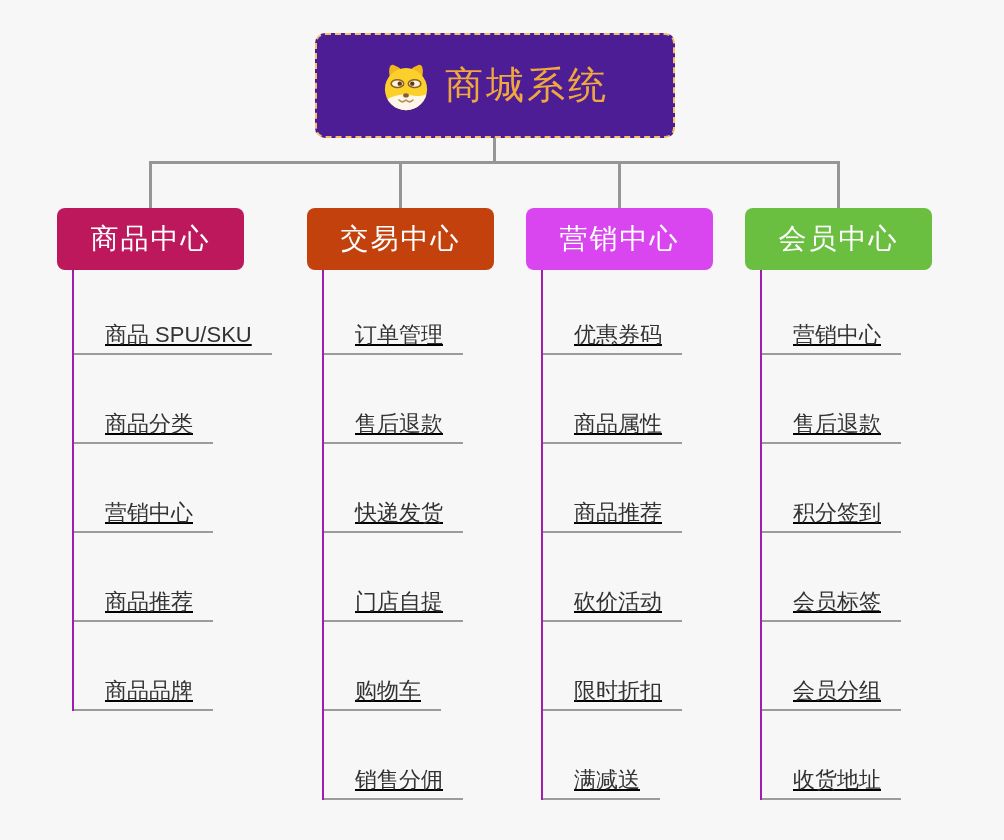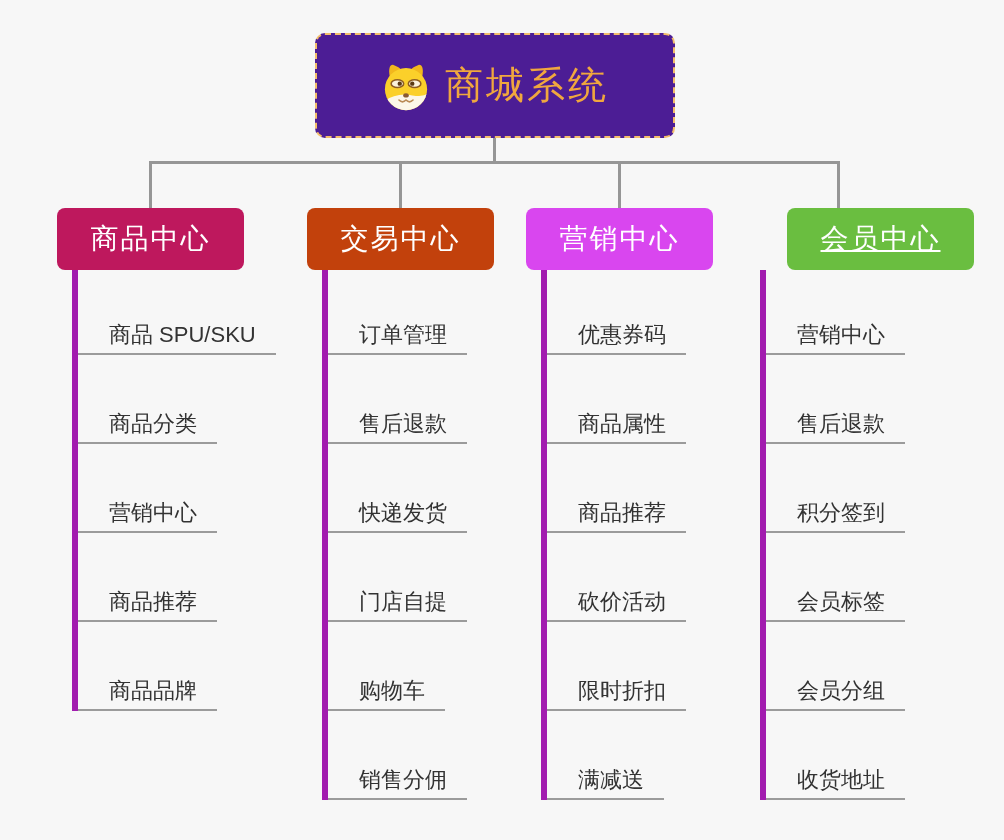--- a/index.html
+++ b/index.html
@@ -57,27 +57,28 @@
     justify-content: center;
     color: #ffffff;
     font-size: 28px;
     letter-spacing: 2px;
     cursor: pointer;
     white-space: nowrap;
   }
   .bx-1 { left: 57px;  background: #4a8ee8; }
   .bx-2 { left: 307px; background: #e25551; }
   .bx-3 { left: 526px; background: #eda93c; }
-  .bx-4 { left: 787px; background: #6abe40; text-decoration: underline; }
+  .bx-4 { left: 745px; background: #6abe40; }
 
   
   .children {
     position: absolute;
     top: 270px;
-    border-left: 6px solid #a21caf;
+    border-left: 2px solid #a21caf;
+    text-decoration: underline;
   }
   .ch-1 { left: 72px; }
   .ch-2 { left: 322px; }
   .ch-3 { left: 541px; }
   .ch-4 { left: 760px; }
 
   .child {
     display: table;
     padding: 56px 20px 5px 31px;
     border-bottom: 2px solid #9b9b9b;

